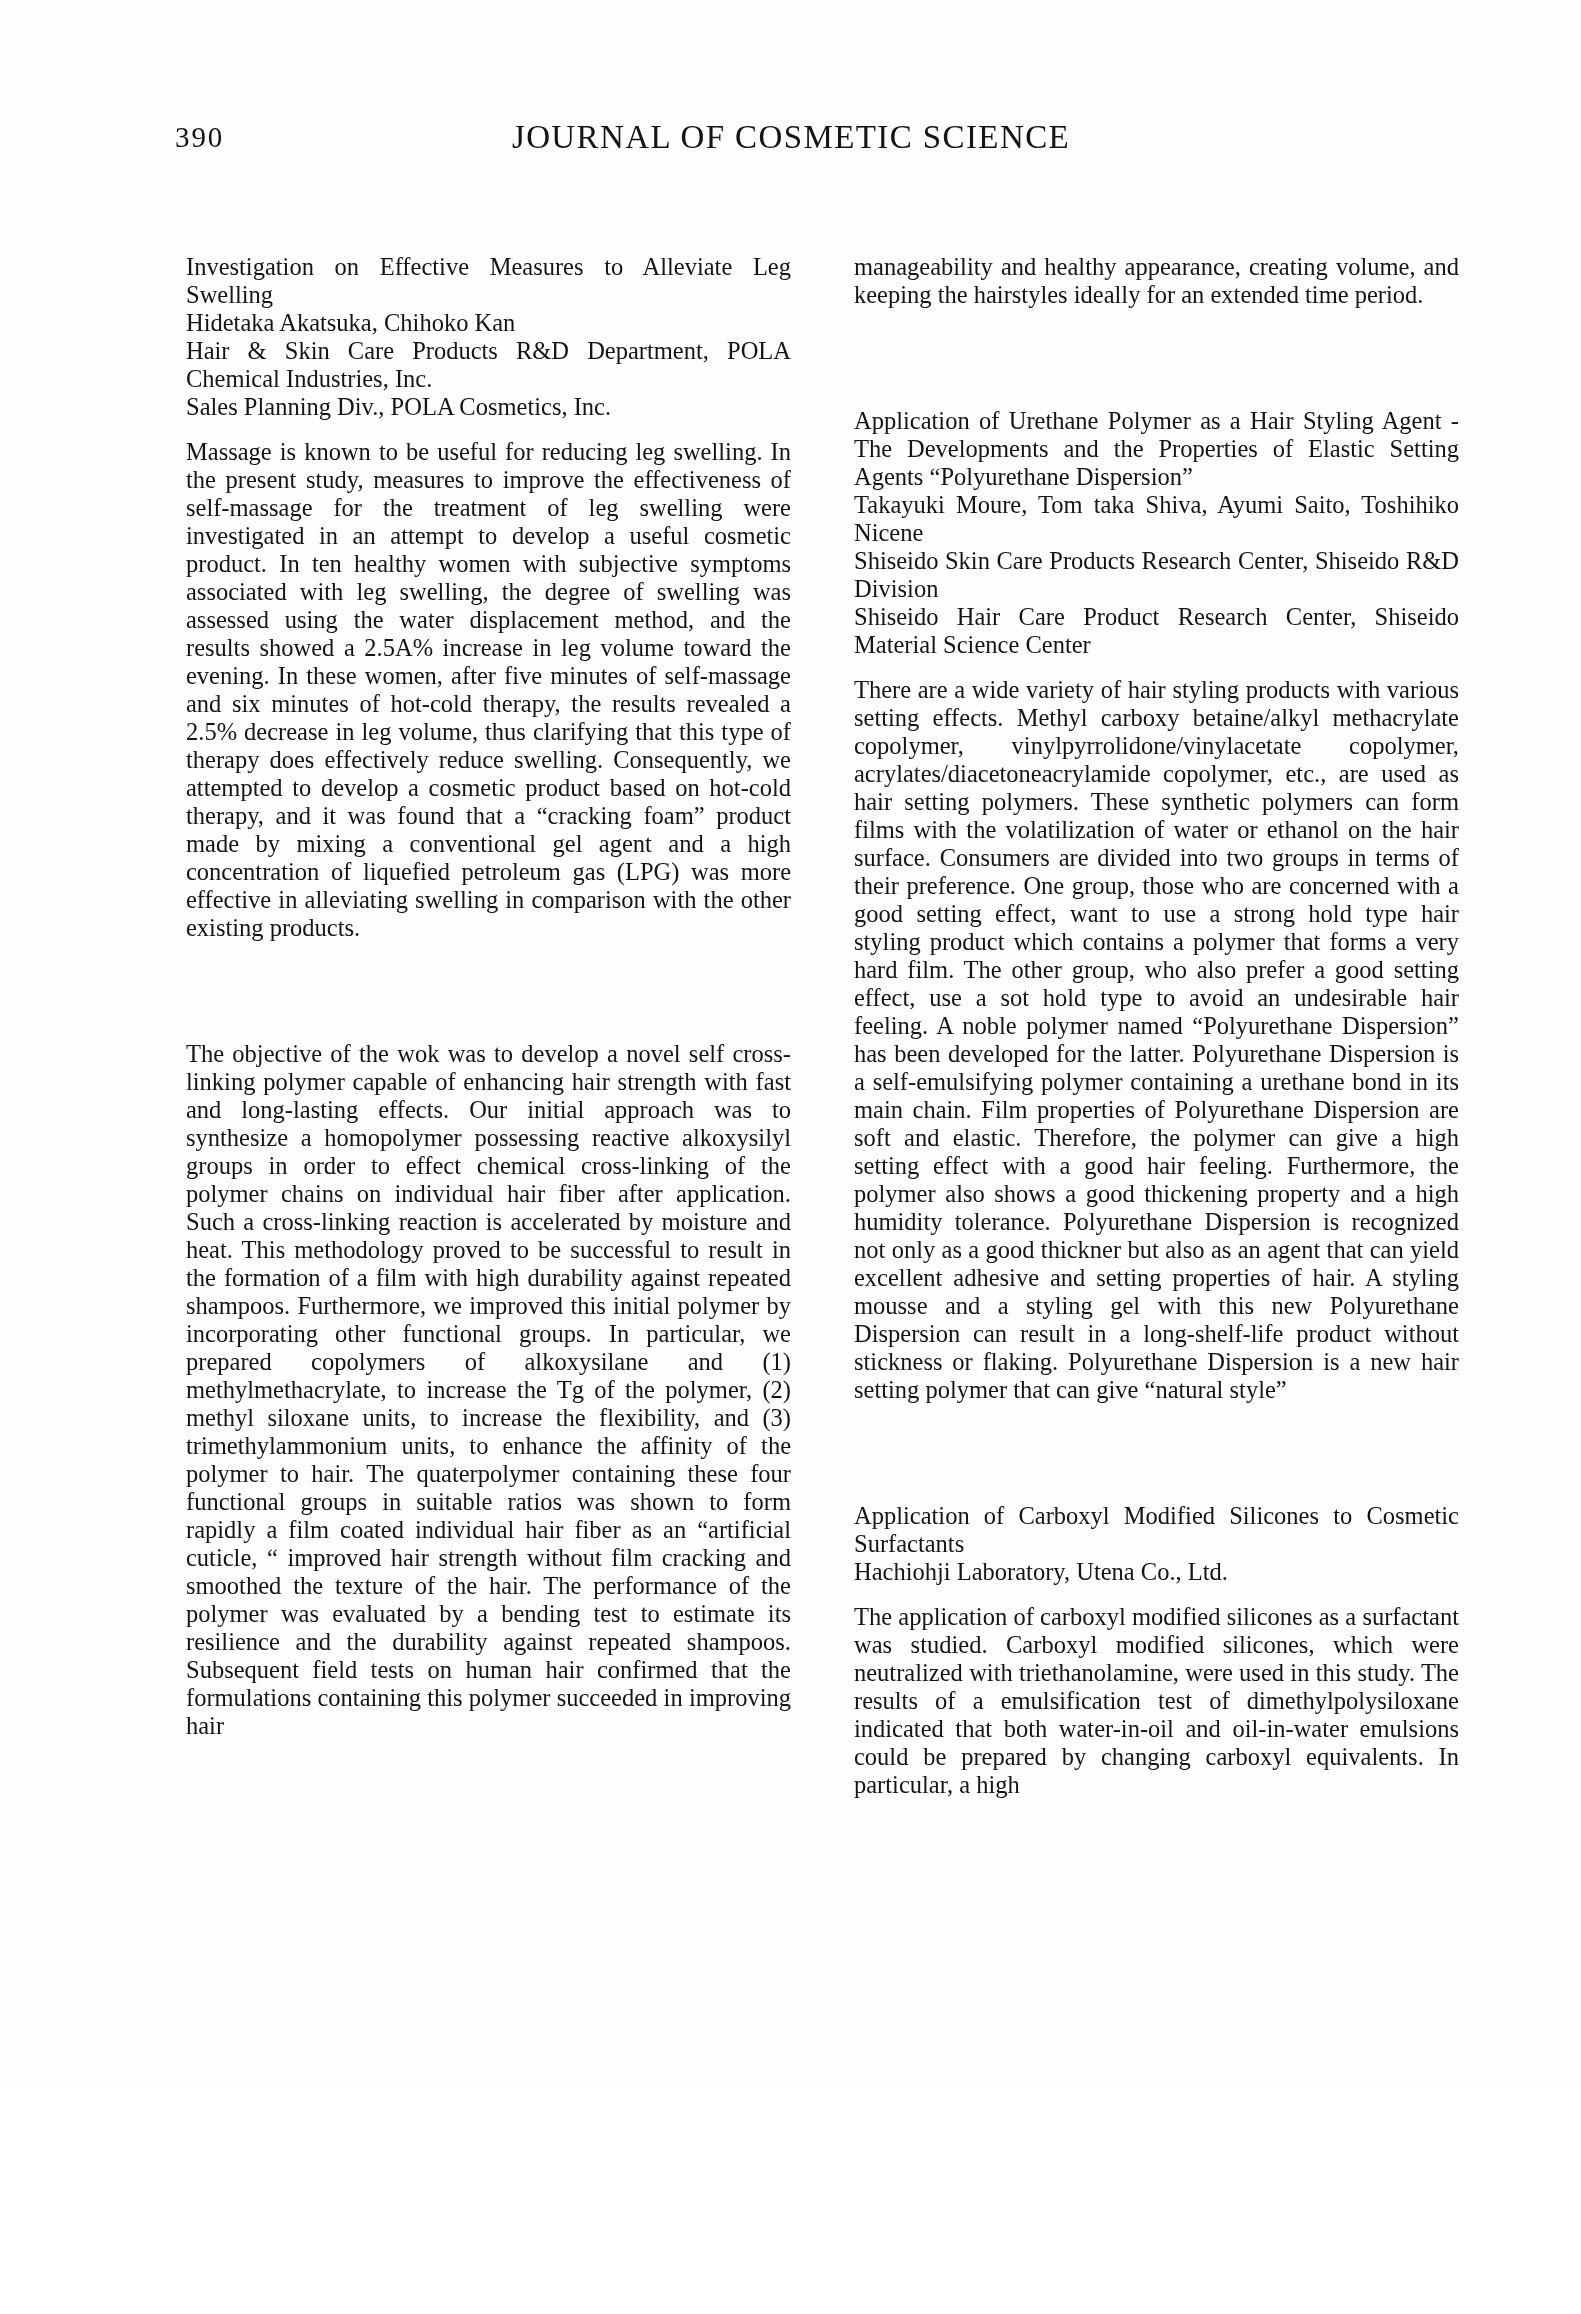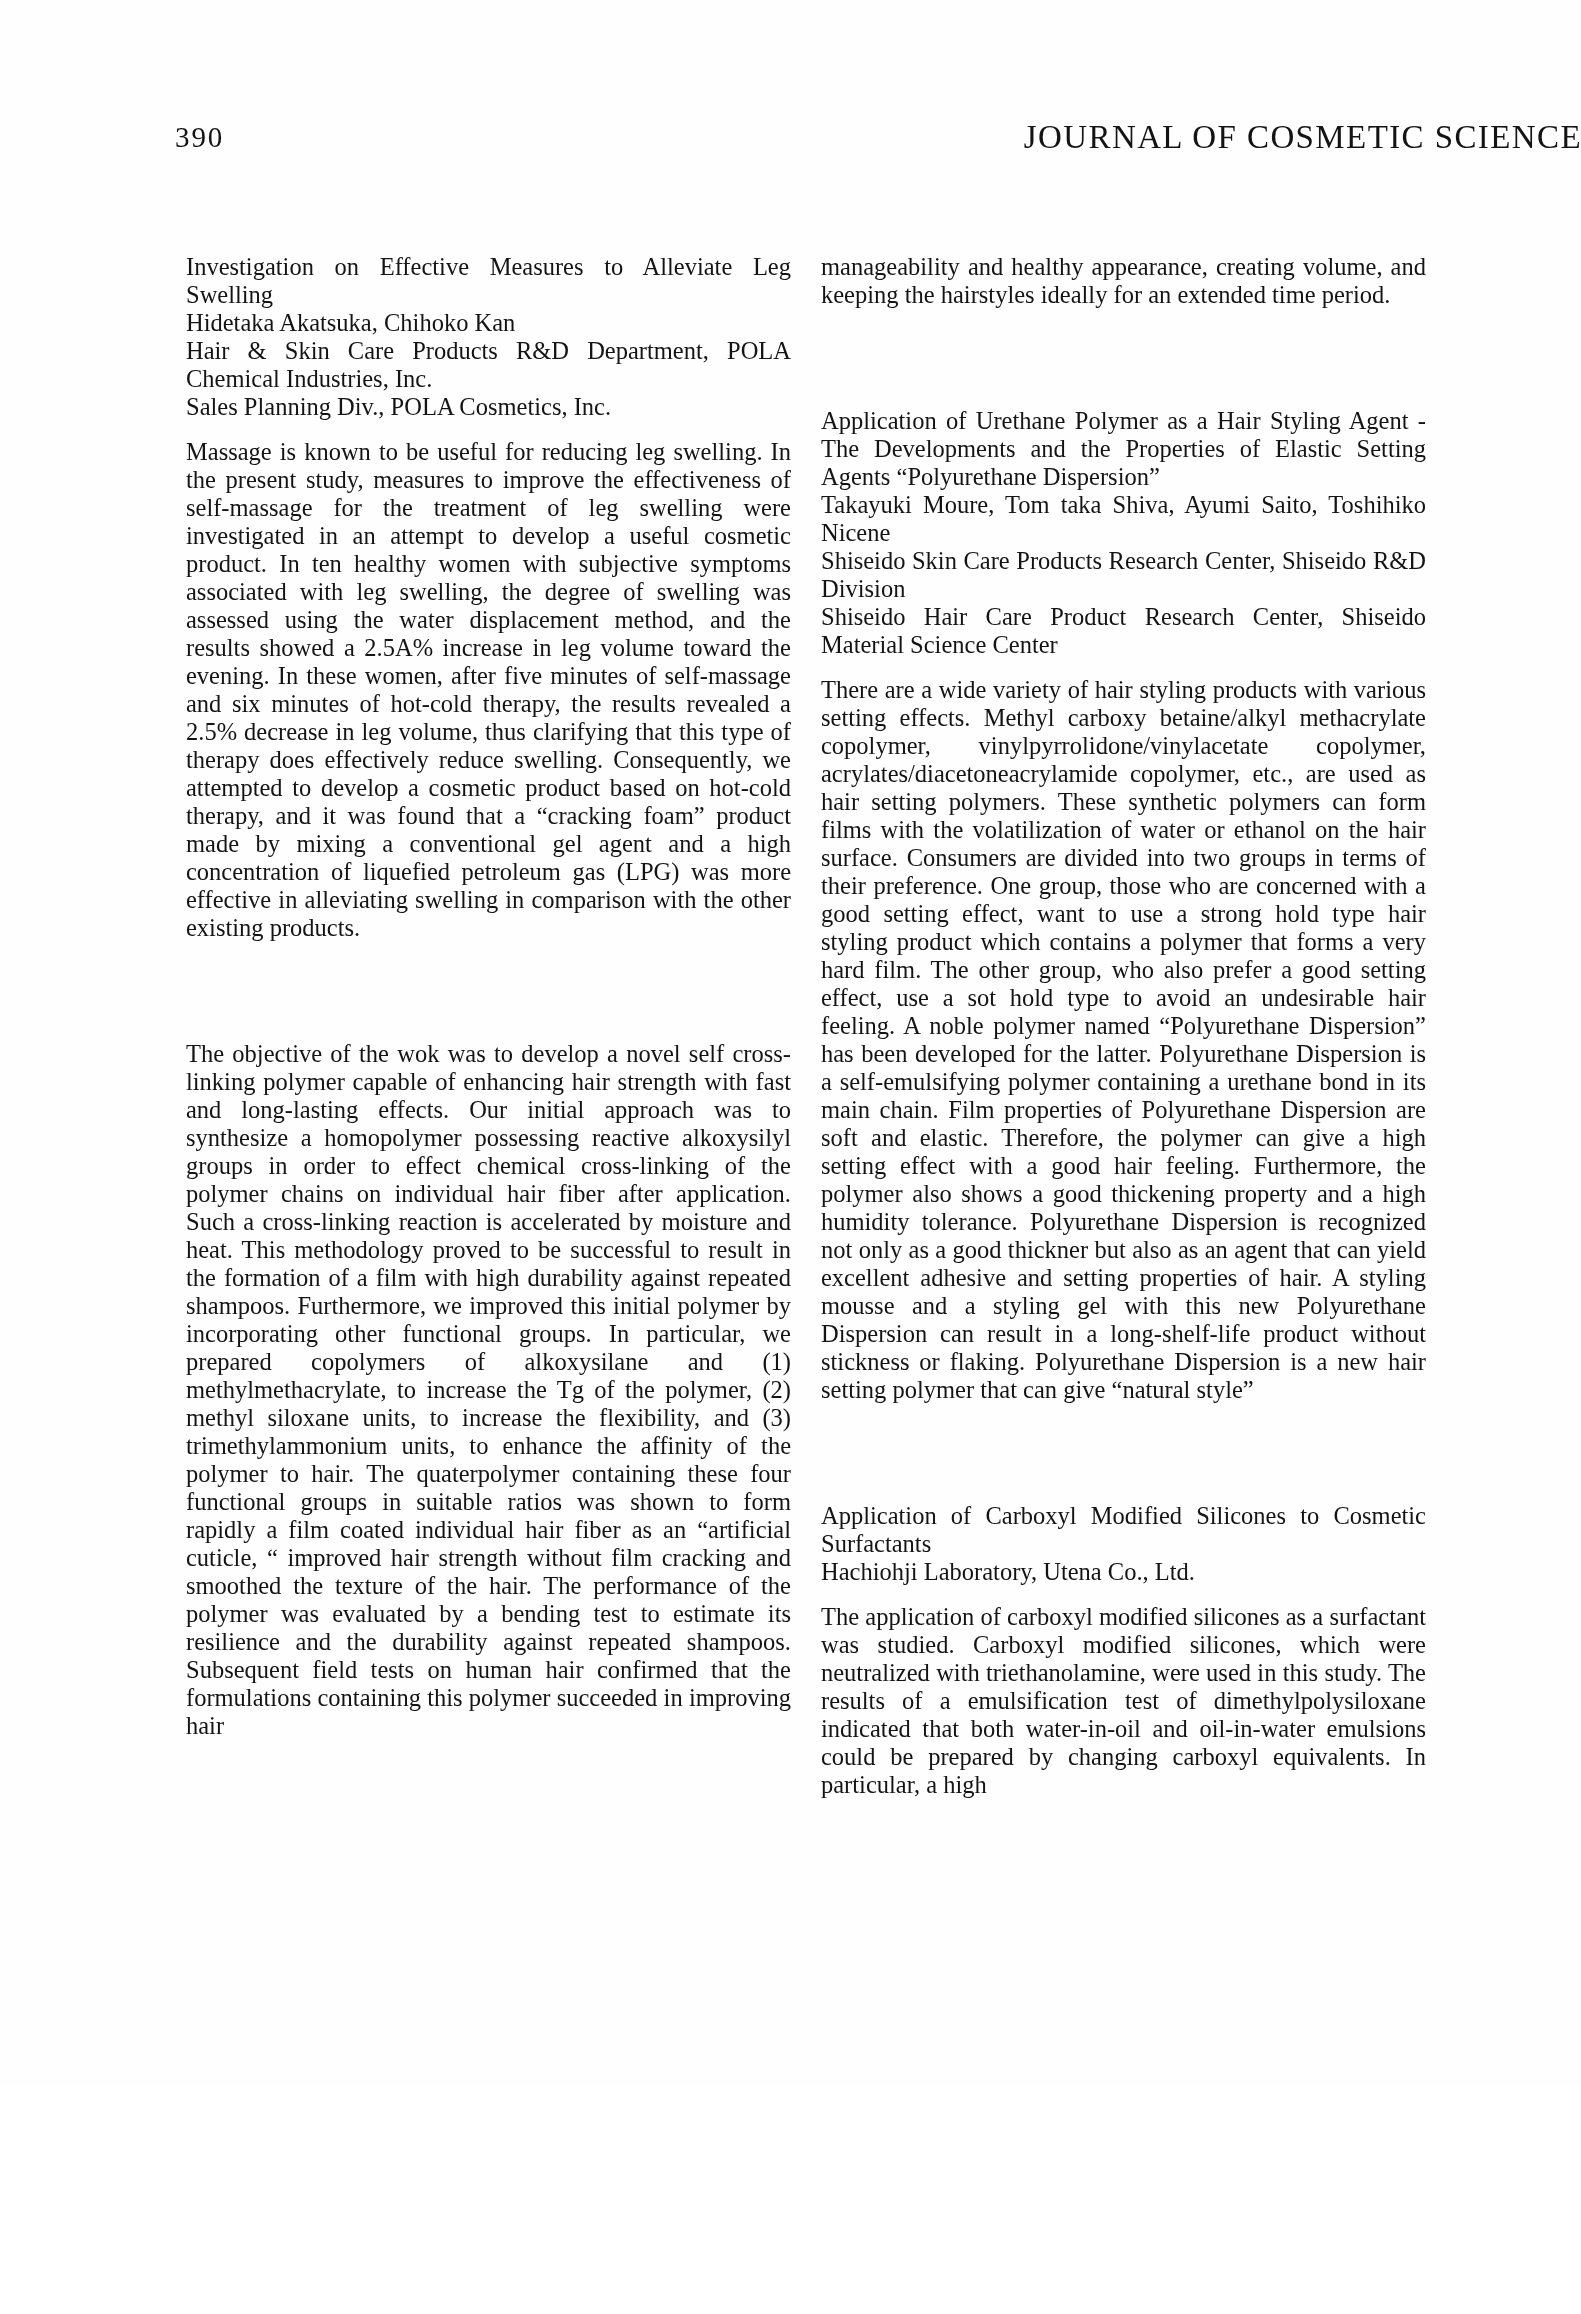--- a/index.html
+++ b/index.html
@@ -18,34 +18,34 @@
     left: 175px;
     top: 121px;
     font-size: 29px;
     letter-spacing: 1.9px;
   }
   .journal-title {
     position: absolute;
     left: 0;
     top: 119px;
     width: 100%;
-    text-align: right;
+    text-align: center;
     font-size: 33px;
     letter-spacing: 1.4px;
   }
   .col {
     position: absolute;
     top: 253px;
     width: 605px;
     font-size: 24.5px;
     line-height: 28px;
     text-align: justify;
   }
   .col-left  { left: 186px; }
-  .col-right { left: 821px; }
+  .col-right { left: 854px; }
   .abstract-head { margin-bottom: 17px; }
   .abstract-head div { text-align: justify; }
   .body-text { text-align: justify; }
   .gap-large { margin-top: 98px; }
   .continuation { margin-bottom: 0; }
 </style>
 </head>
 <body>
 
 <div class="page">

